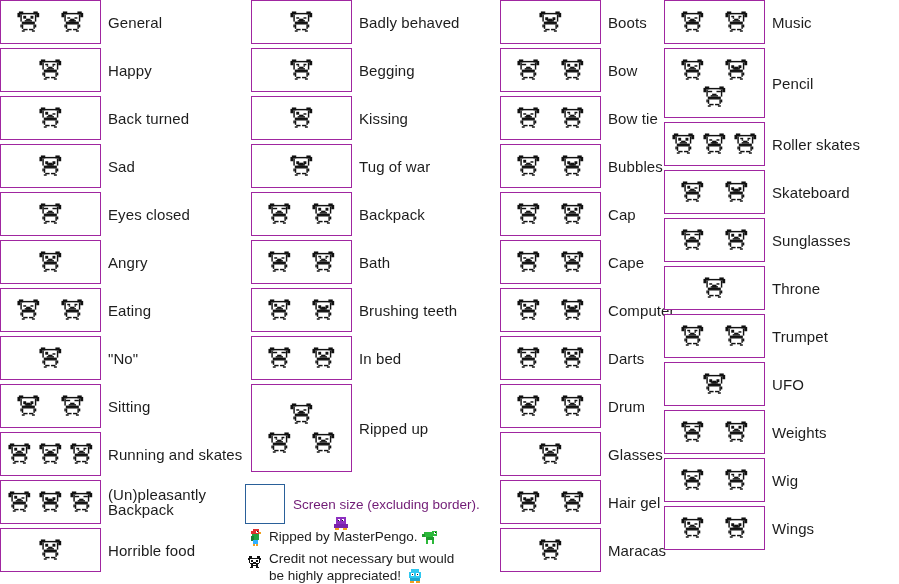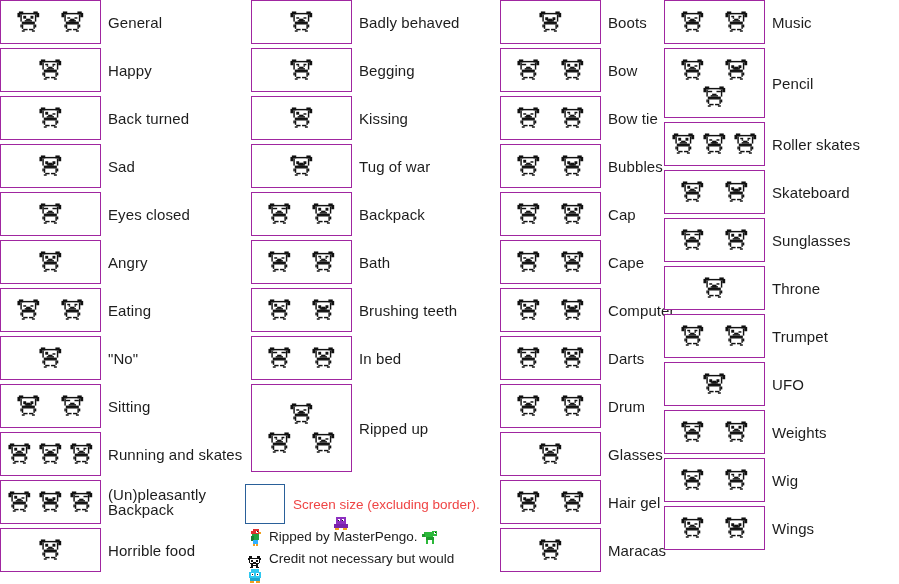--- a/index.html
+++ b/index.html
@@ -64,21 +64,21 @@
     display:flex;
     align-items:center;
   }
   .screensize-box{
     box-sizing:border-box;
     width:40px;height:40px;
     border:1px solid #2a6099;
     background:#fff;
   }
   .screensize-label{
-    font-size:13.5px;color:#ef4444;padding-left:8px;
+    font-size:13.5px;color:#701a75;padding-left:8px;
   }
   .credit{
     position:absolute;
     left:245px;
     top:528px;
     width:300px;
     font-size:13.5px;
     line-height:17.5px;
     color:#1d1d1d;
   }
@@ -2374,20 +2374,21 @@
               <rect x="10" y="10" width="2" height="3"></rect>
             <rect x="7" y="11" width="3" height="1"></rect>
             <rect x="4" y="13" width="3" height="1"></rect>
               <rect x="10" y="13" width="3" height="1"></rect>
           </g>
         </svg>
       </span>
       <span class="txt">Credit not necessary but would</span>
     </div>
     <div class="line">
+      <span class="txt">be highly appreciated!</span>
       <span class="inline-ico">
         <svg width="18" height="16" viewBox="0 0 18 16">
           <rect x="5" y="1" width="8" height="3" fill="#2fc8f0"></rect>
           <rect x="3" y="4" width="12" height="6" fill="#2fc8f0"></rect>
           <rect x="5" y="5" width="3" height="3" fill="#fff"></rect>
           <rect x="10" y="5" width="3" height="3" fill="#fff"></rect>
           <rect x="6" y="6" width="1" height="1" fill="#111"></rect>
           <rect x="11" y="6" width="1" height="1" fill="#111"></rect>
           <rect x="4" y="10" width="10" height="3" fill="#1ba8d0"></rect>
           <rect x="4" y="13" width="4" height="2" fill="#f0a020"></rect>

